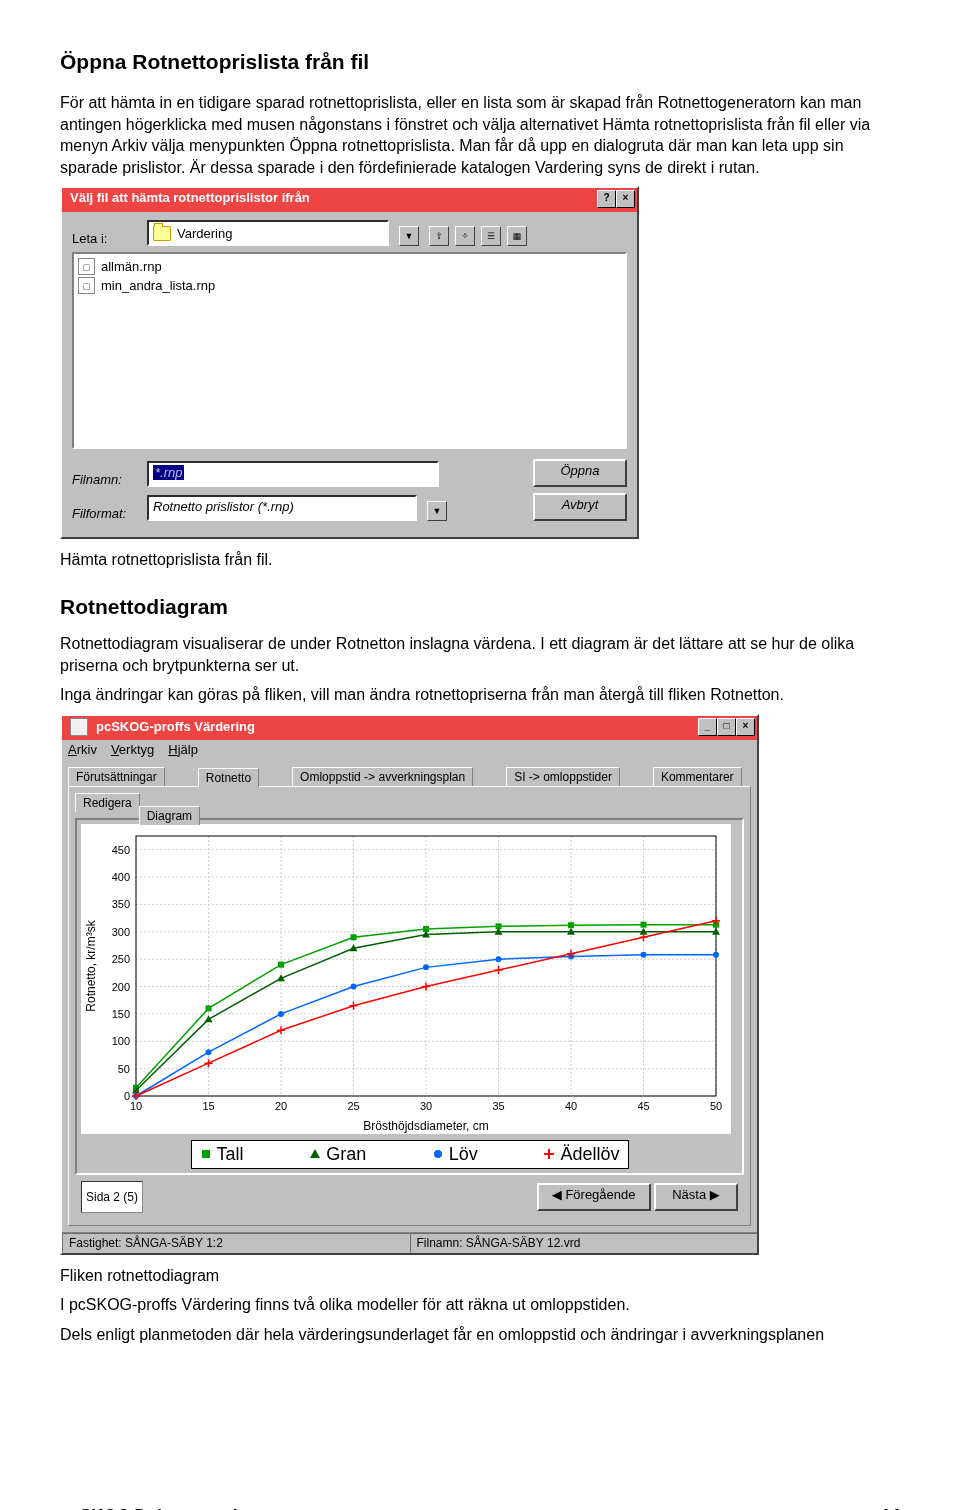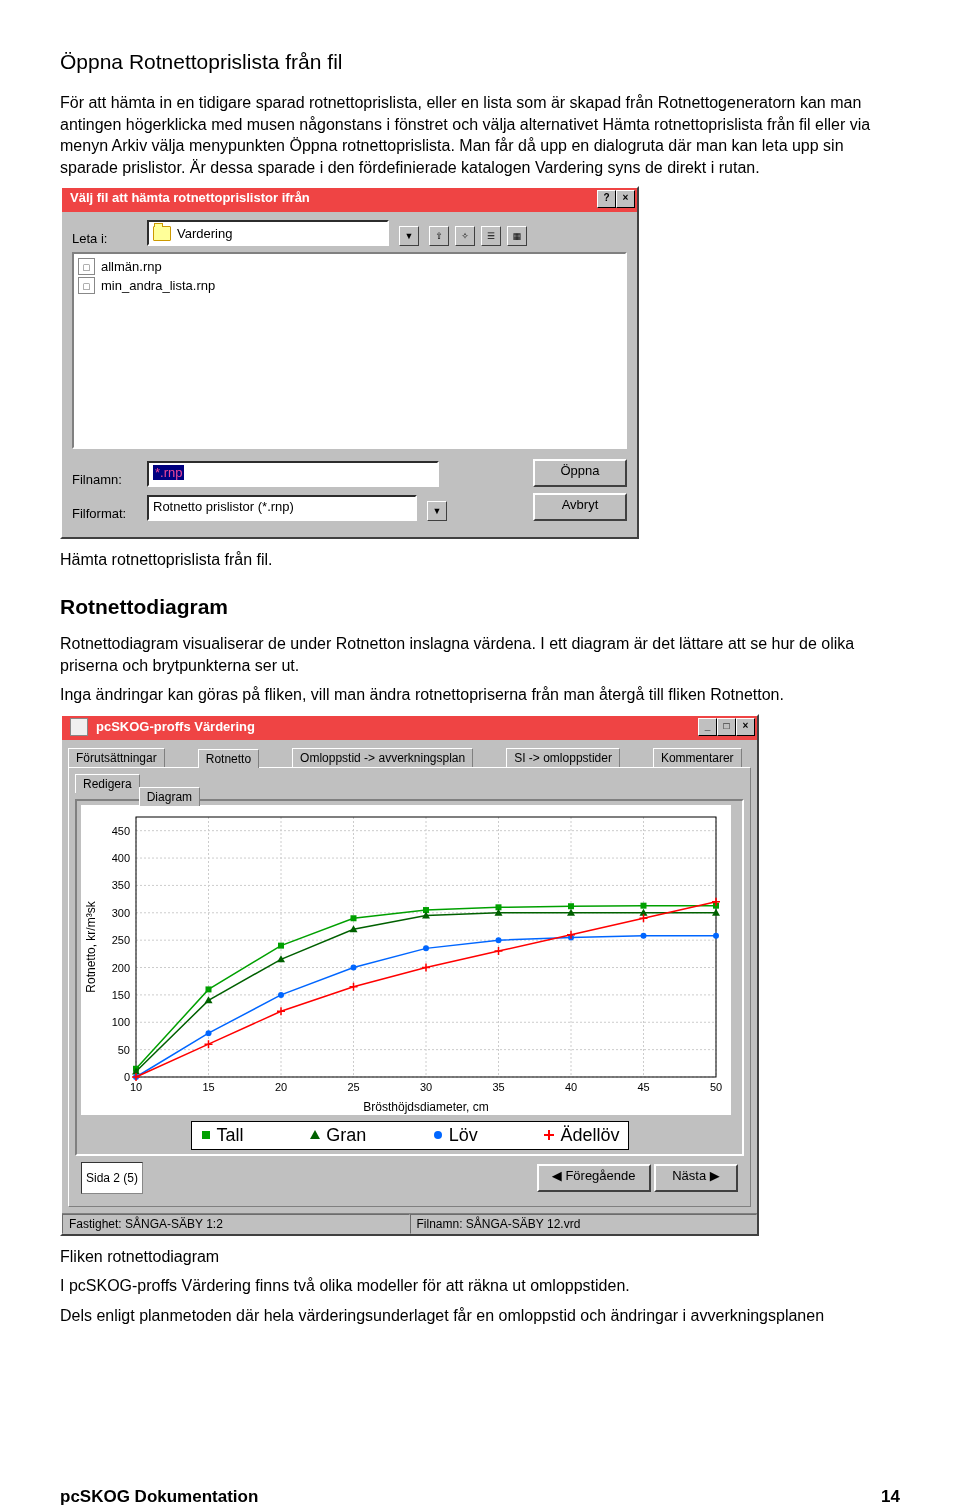--- a/index.html
+++ b/index.html
@@ -4,21 +4,21 @@
   <style>
     body {
       font-family: Arial, sans-serif;
       margin: 0;
       padding: 50px 60px;
       background: #fff;
       width: 960px;
       box-sizing: border-box;
       color: #000;
     }
-    h2 { font-size: 21px; font-weight: normal; margin: 0 0 18px 0; }
+    h2 { font-size: 21px; font-weight: bold; margin: 0 0 18px 0; }
     h3 { font-size: 21px; font-weight: bold; margin: 24px 0 14px 0; }
     p { font-size: 16px; line-height: 1.35; margin: 0 0 8px 0; }
     .dialog-window {
       width: 575px;
       background: #c0c0c0;
       border: 2px solid;
       border-color: #fff #404040 #404040 #fff;
       margin: 6px 0 10px 0;
     }
     .titlebar {
@@ -75,21 +75,21 @@
       width: 15px; height: 15px; border: 1px solid #888;
       display: inline-flex; align-items: center; justify-content: center;
       font-size: 9px; color: #666;
     }
     .btn {
       width: 90px; height: 24px;
       background: #c0c0c0;
       border: 2px solid; border-color: #fff #404040 #404040 #fff;
       font-size: 13px; text-align: center; line-height: 20px;
     }
-    .bottom-rows .row { margin-bottom: 6px; }
+    .bottom-rows .row { margin-bottom: 6px; font-style: italic; }
     .folder-icon { display:inline-block; width:16px; height:13px; background:#ffff99; border:1px solid #cc9900; border-radius:1px; position:relative; }
     .folder-icon::before { content:''; position:absolute; top:-4px; left:0; width:7px; height:3px; background:#ffff99; border:1px solid #cc9900; border-bottom:none; }
 
     
     .app-window {
       width: 695px;
       background: #c0c0c0;
       border: 2px solid; border-color: #fff #404040 #404040 #fff;
       margin: 6px 0 10px 0;
     }
@@ -167,21 +167,21 @@
       </div>
       <div class="file-item">
         <span class="file-icon">▢</span>
         <span>min_andra_lista.rnp</span>
       </div>
     </div>
     <div class="bottom-rows">
       <div class="row">
         <span class="label">Filnamn:</span>
         <div class="field-input" style="width:280px;">
-          <span style="background:#000080;color:#ec4899;padding:0 2px;">*.rnp</span>
+          <span style="background:#000080;color:#c4b5fd;padding:0 2px;">*.rnp</span>
         </div>
         <div style="flex:1"></div>
         <div class="btn">Öppna</div>
       </div>
       <div class="row">
         <span class="label">Filformat:</span>
         <div class="field-input" style="width:258px;"><span>Rotnetto prislistor (*.rnp)</span></div>
         <div class="combo-arrow">▼</div>
         <div style="flex:1"></div>
         <div class="btn">Avbryt</div>
@@ -200,20 +200,25 @@
   <div class="titlebar">
     <span style="display:flex;align-items:center;gap:4px;">
       <span class="window-icon"></span>
       <span>pcSKOG-proffs Värdering</span>
     </span>
     <div class="titlebar-buttons">
       <div class="tbtn">_</div>
       <div class="tbtn">□</div>
       <div class="tbtn">×</div>
     </div>
+  </div>
+  <div class="menubar">
+    <span>Arkiv</span>
+    <span>Verktyg</span>
+    <span>Hjälp</span>
   </div>
   <div class="tabstrip">
     <div class="tab">Förutsättningar</div>
     <div class="tab active">Rotnetto</div>
     <div class="tab">Omloppstid -&gt; avverkningsplan</div>
     <div class="tab">SI -&gt; omloppstider</div>
     <div class="tab">Kommentarer</div>
   </div>
   <div class="tab-panel">
     <div class="subtabs">

